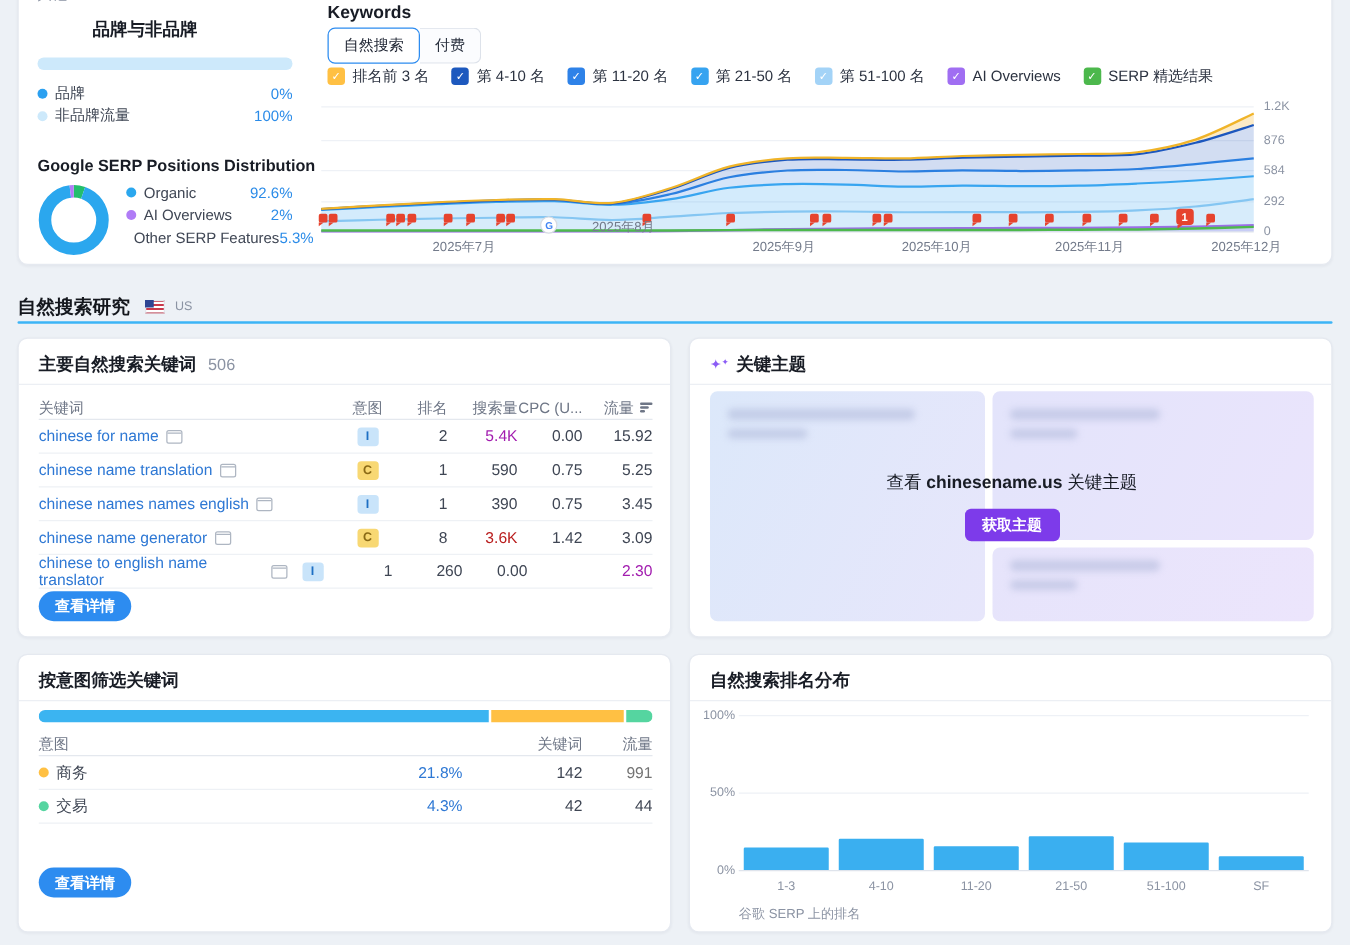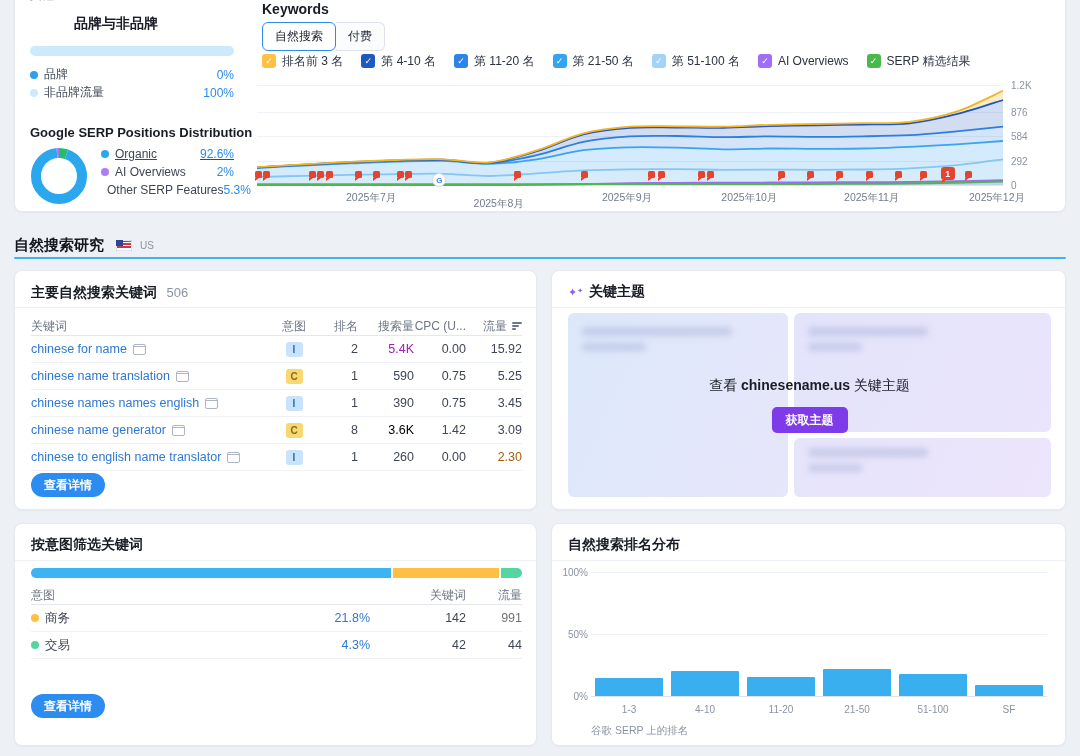--- a/index.html
+++ b/index.html
@@ -98,21 +98,21 @@
       <span>非品牌流量</span>
       <span class="v blue">100%</span>
     </div>
 
     <div class="abs ttl-sm" style="left:15px;top:152px;">Google SERP Positions Distribution</div>
     <div class="abs" id="donut-holder" style="left:15px;top:174px;width:58px;height:58px;"><svg width="58" height="58" viewBox="0 0 58 58">
           <circle cx="29" cy="29" r="23" fill="none" stroke="#23BE6C" stroke-width="10" stroke-dasharray="7.659202889451915 136.85405917567857" stroke-dashoffset="0" transform="rotate(-90 29 29)"></circle>
           <circle cx="29" cy="29" r="23" fill="none" stroke="#2BA7EE" stroke-width="10" stroke-dasharray="133.8192806723108 10.693981392819666" stroke-dashoffset="-7.659202889451915" transform="rotate(-90 29 29)"></circle>
           <circle cx="29" cy="29" r="23" fill="none" stroke="#B07CF6" stroke-width="10" stroke-dasharray="2.8902652413026098 141.62299682382786" stroke-dashoffset="-141.47848356176272" transform="rotate(-90 29 29)"></circle>
         </svg></div>
-    <div class="abs kv" style="left:86px;top:174px;width:133px;height:14px;text-decoration:underline;">
+    <div class="abs kv" style="left:86px;top:174px;width:133px;height:14px;">
       <span class="dot" style="background:#2BA7EE;"></span>
       <span>Organic</span>
       <span class="v blue">92.6%</span>
     </div>
     <div class="abs kv" style="left:86px;top:192px;width:133px;height:14px;">
       <span class="dot" style="background:#B07CF6;"></span>
       <span>AI Overviews</span>
       <span class="v blue">2%</span>
     </div>
     <div class="abs kv" style="left:86px;top:210px;width:133px;height:14px;">
@@ -207,21 +207,21 @@
     </div>
     <div id="yticks">
         <span class="ytick" style="left: 996px; top: 107px;">1.2K</span>
         <span class="ytick" style="left: 996px; top: 134px;">876</span>
         <span class="ytick" style="left: 996px; top: 158.333px;">584</span>
         <span class="ytick" style="left: 996px; top: 182.667px;">292</span>
         <span class="ytick" style="left: 996px; top: 207px;">0</span>
       </div>
     <div id="months">
         <span class="mlabel" style="left: 356.138px; top: 218px;">2025年7月</span>
-        <span class="mlabel" style="left: 483.704px; top: 224px; text-align: right;">2025年8月</span>
+        <span class="mlabel" style="left: 483.704px; top: 202px; text-align: right;">2025年8月</span>
         <span class="mlabel" style="left: 612.016px; top: 218px;">2025年9月</span>
         <span class="mlabel" style="left: 734.36px; top: 218px;">2025年10月</span>
         <span class="mlabel" style="left: 856.704px; top: 218px;">2025年11月</span>
         <span class="mlabel" style="left: 982.032px; top: 218px;">2025年12月</span>
       </div>
   </div>
 
   <div class="abs" style="left:14px;top:236px;height:20px;">
     <span style="font-size:15px;font-weight:bold;color:#14171d;">自然搜索研究</span>
     <span class="usflag" style="margin-left:8px;"></span>
@@ -292,36 +292,36 @@
       </div>
       <div class="t-row" style="height:26px;">
         <span class="c-kw">
             <a class="link" style="text-decoration:none;cursor:pointer;">chinese name generator</a>
             <span class="serp-ic"></span>
           </span>
         <span class="c-int">
             <span class="ib ib-C">C</span>
           </span>
         <span class="c-rank" style="color:#3f4654;">8</span>
-        <span class="c-vol" style="color:#000000;">3.6K</span>
+        <span class="c-vol" style="color:#b91c1c;">3.6K</span>
         <span class="c-cpc" style="color:#3f4654;">1.42</span>
         <span class="c-tr" style="color:#3f4654;">3.09</span>
       </div>
       <div class="t-row" style="height:26px;">
         <span class="c-kw">
             <a class="link" style="text-decoration:none;cursor:pointer;">chinese to english name translator</a>
             <span class="serp-ic"></span>
           </span>
         <span class="c-int">
             <span class="ib ib-I">I</span>
           </span>
         <span class="c-rank" style="color:#3f4654;">1</span>
         <span class="c-vol" style="color:#3f4654;">260</span>
         <span class="c-cpc" style="color:#3f4654;">0.00</span>
-        <span class="c-tr" style="color:#a16207;">2.30</span>
+        <span class="c-tr" style="color:#a21caf;padding-left:44px;">2.30</span>
       </div>
     </div>
     <button class="btn-blue abs" style="left:16px;top:202px;">查看详情</button>
   </div>
 
   <div class="card" style="left:551px;top:270px;width:515px;height:240px;">
     <div class="abs" style="left:16px;top:12px;display:flex;align-items:center;gap:6px;">
       <span class="sparkle">✦<small>✦</small></span>
       <span class="ttl">关键主题</span>
     </div>

